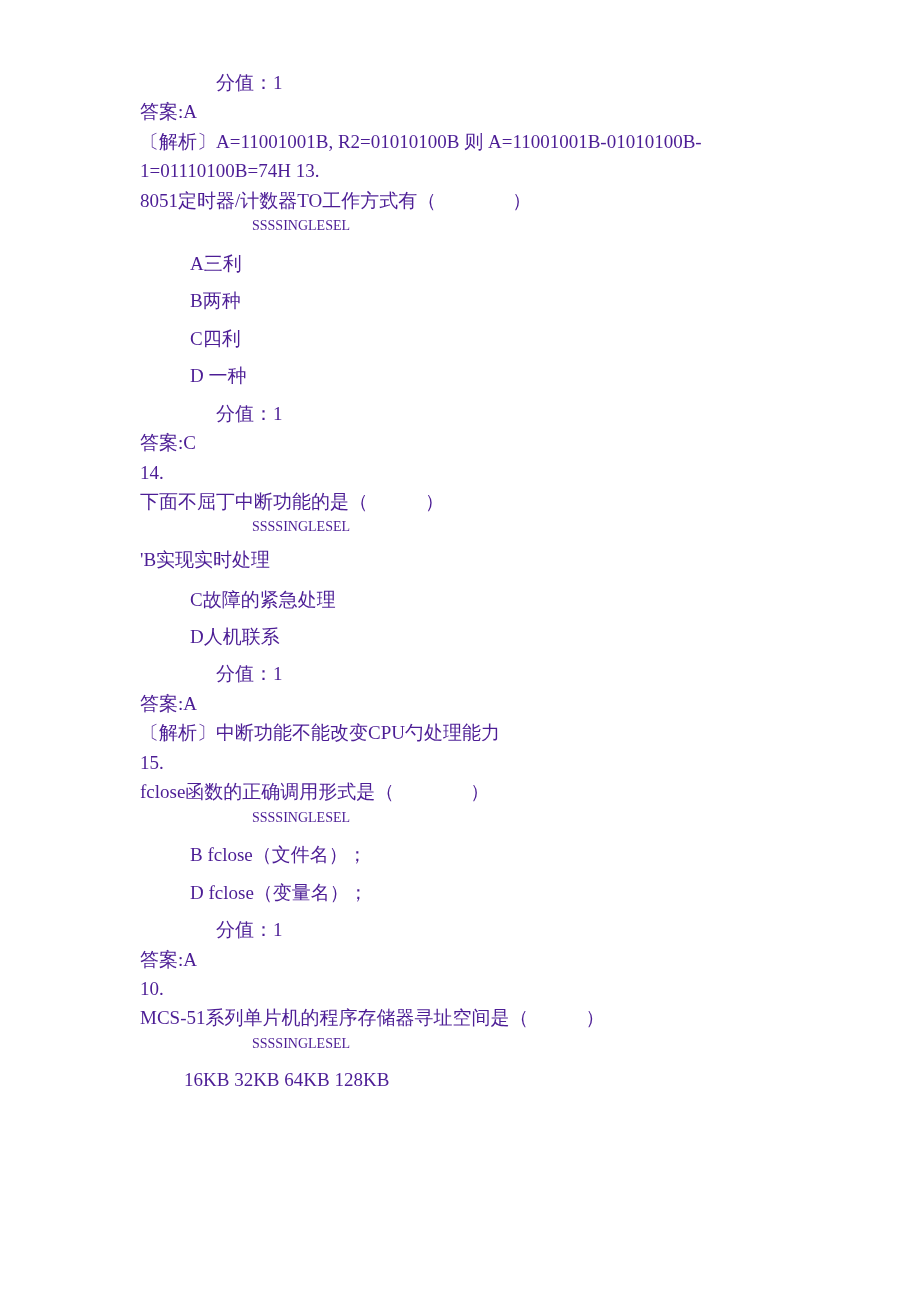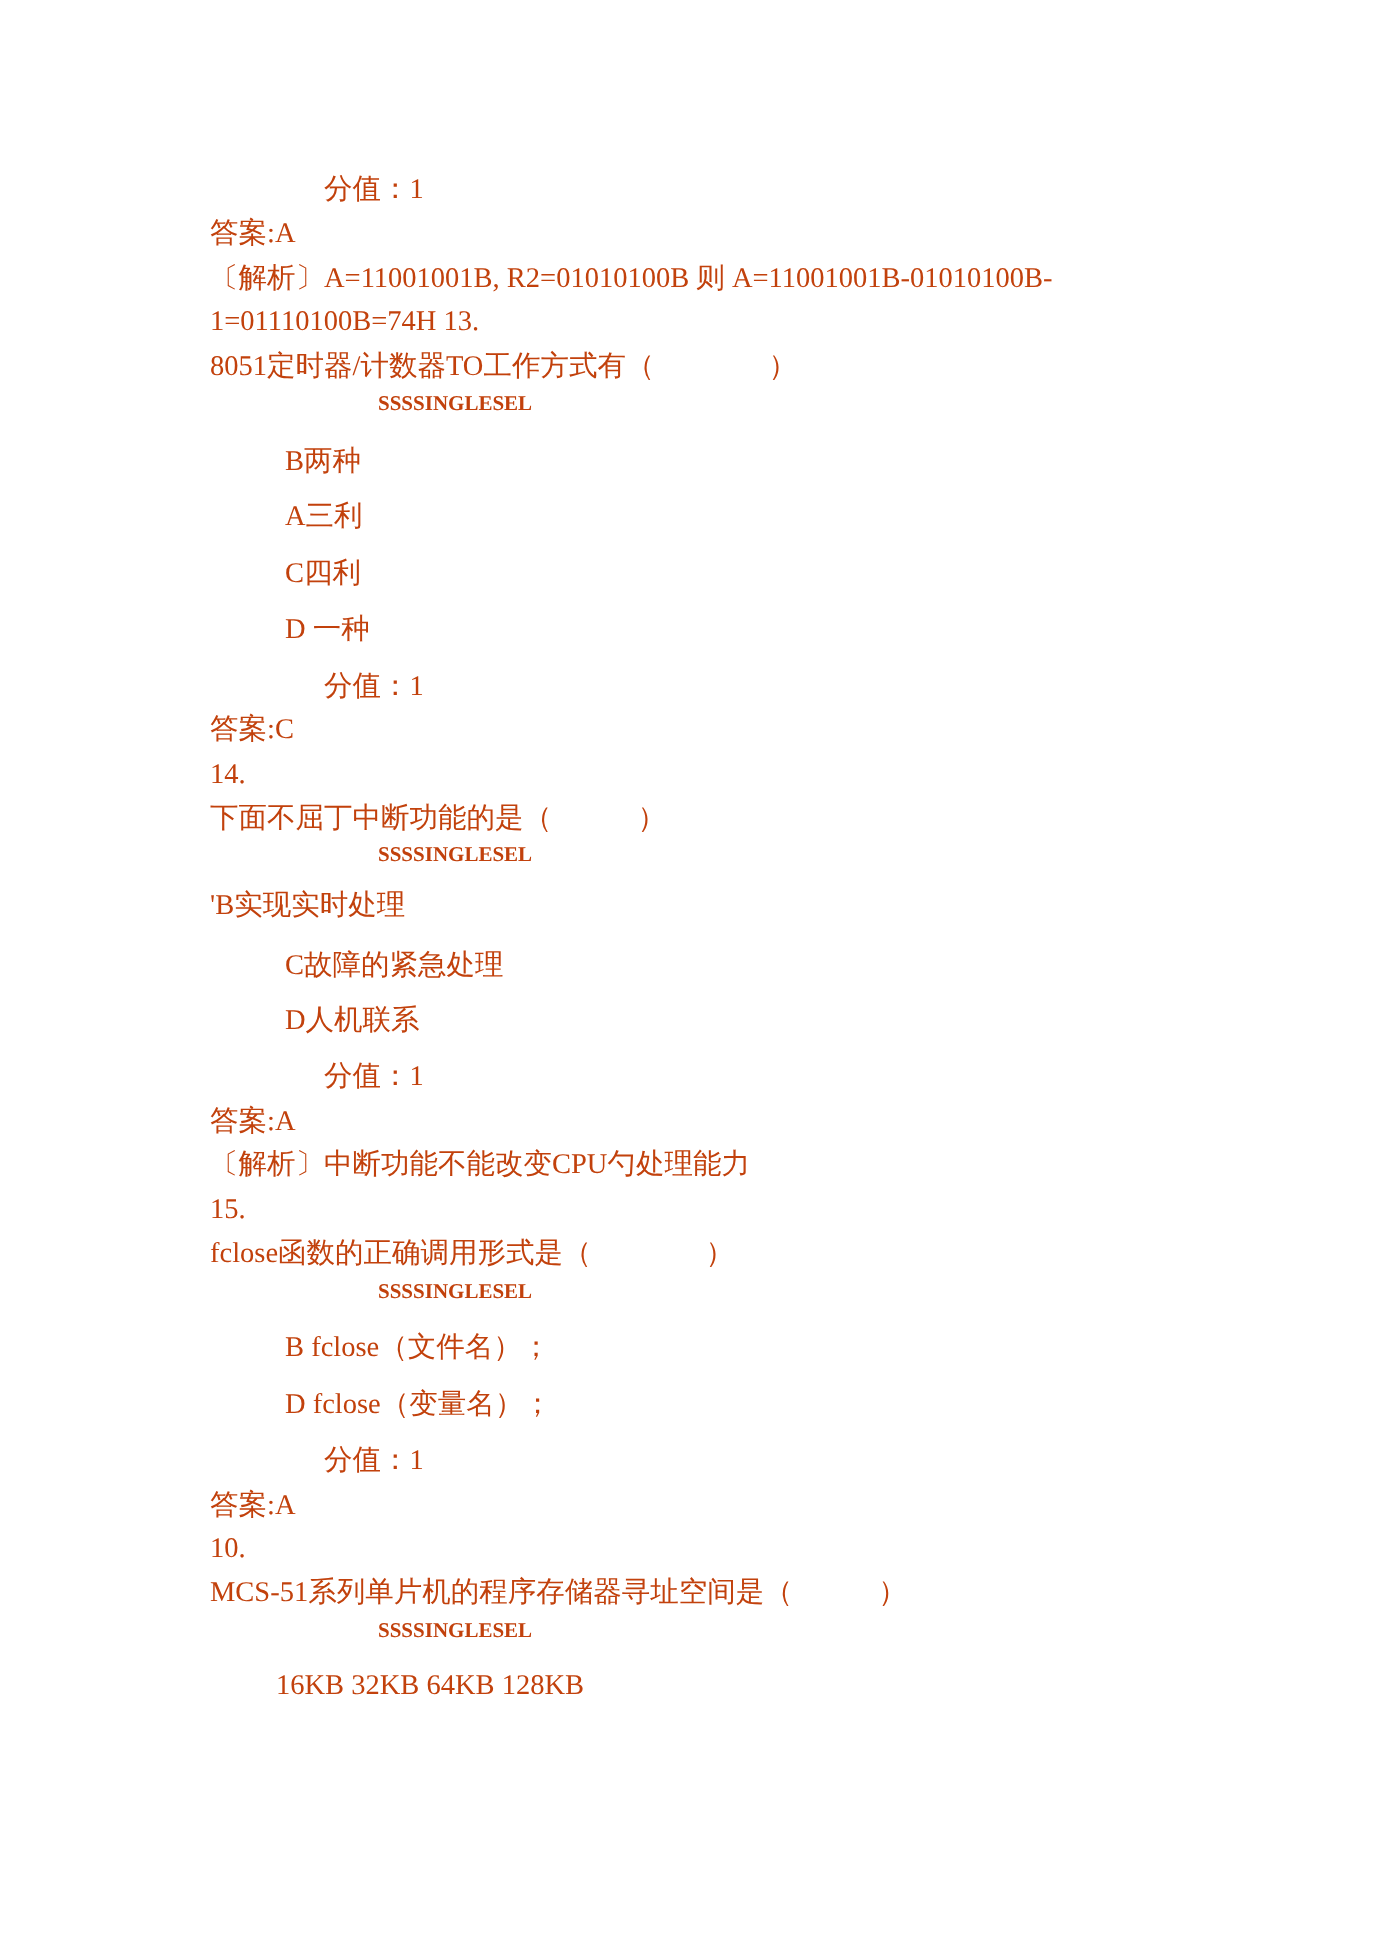--- a/index.html
+++ b/index.html
@@ -3,38 +3,37 @@
 <meta charset="utf-8">
 <style>
   body {
     margin: 0;
     padding: 0;
     background: #ffffff;
     font-family: "SimSun", "宋体", serif;
     width: 920px;
   }
   .page {
-    padding: 112px 140px 0 140px;
-    color: #c2410c;
+    padding: 68px 140px 0 140px;
+    color: #4c1d95;
     font-size: 19px;
     line-height: 1.55;
   }
   .score-line {
     padding-left: 76px;
   }
   .answer-line {
   }
   .explain-line {
   }
   .question-line {
   }
   .ssss {
     padding-left: 112px;
     font-size: 14px;
-    font-weight: bold;
   }
   .option {
     padding-left: 50px;
     margin-top: 8px;
     margin-bottom: 8px;
   }
   .option-tight {
     padding-left: 0;
     margin-top: 6px;
     margin-bottom: 6px;
@@ -54,22 +53,22 @@
 
 <div class="page">
 
   <div class="score-line">分值：1</div>
   <div class="answer-line">答案:A</div>
   <div class="explain-line">〔解析〕A=11001001B, R2=01010100B 则  A=11001001B-01010100B-1=01110100B=74H 13.</div>
 
   <div class="question-line">8051定时器/计数器TO工作方式有（　　　　）</div>
   <div class="ssss">SSSSINGLESEL</div>
   <div class="gap"></div>
+  <div class="option">A三利</div>
   <div class="option">B两种</div>
-  <div class="option">A三利</div>
   <div class="option">C四利</div>
   <div class="option">D 一种</div>
   <div class="score-line">分值：1</div>
   <div class="answer-line">答案:C</div>
 
   <div class="num">14.</div>
   <div class="question-line">下面不屈丁中断功能的是（　　　）</div>
   <div class="ssss">SSSSINGLESEL</div>
   <div class="gap"></div>
   <div class="option-tight" style="margin-top:3px;margin-bottom:10px;">'B实现实时处理</div>

